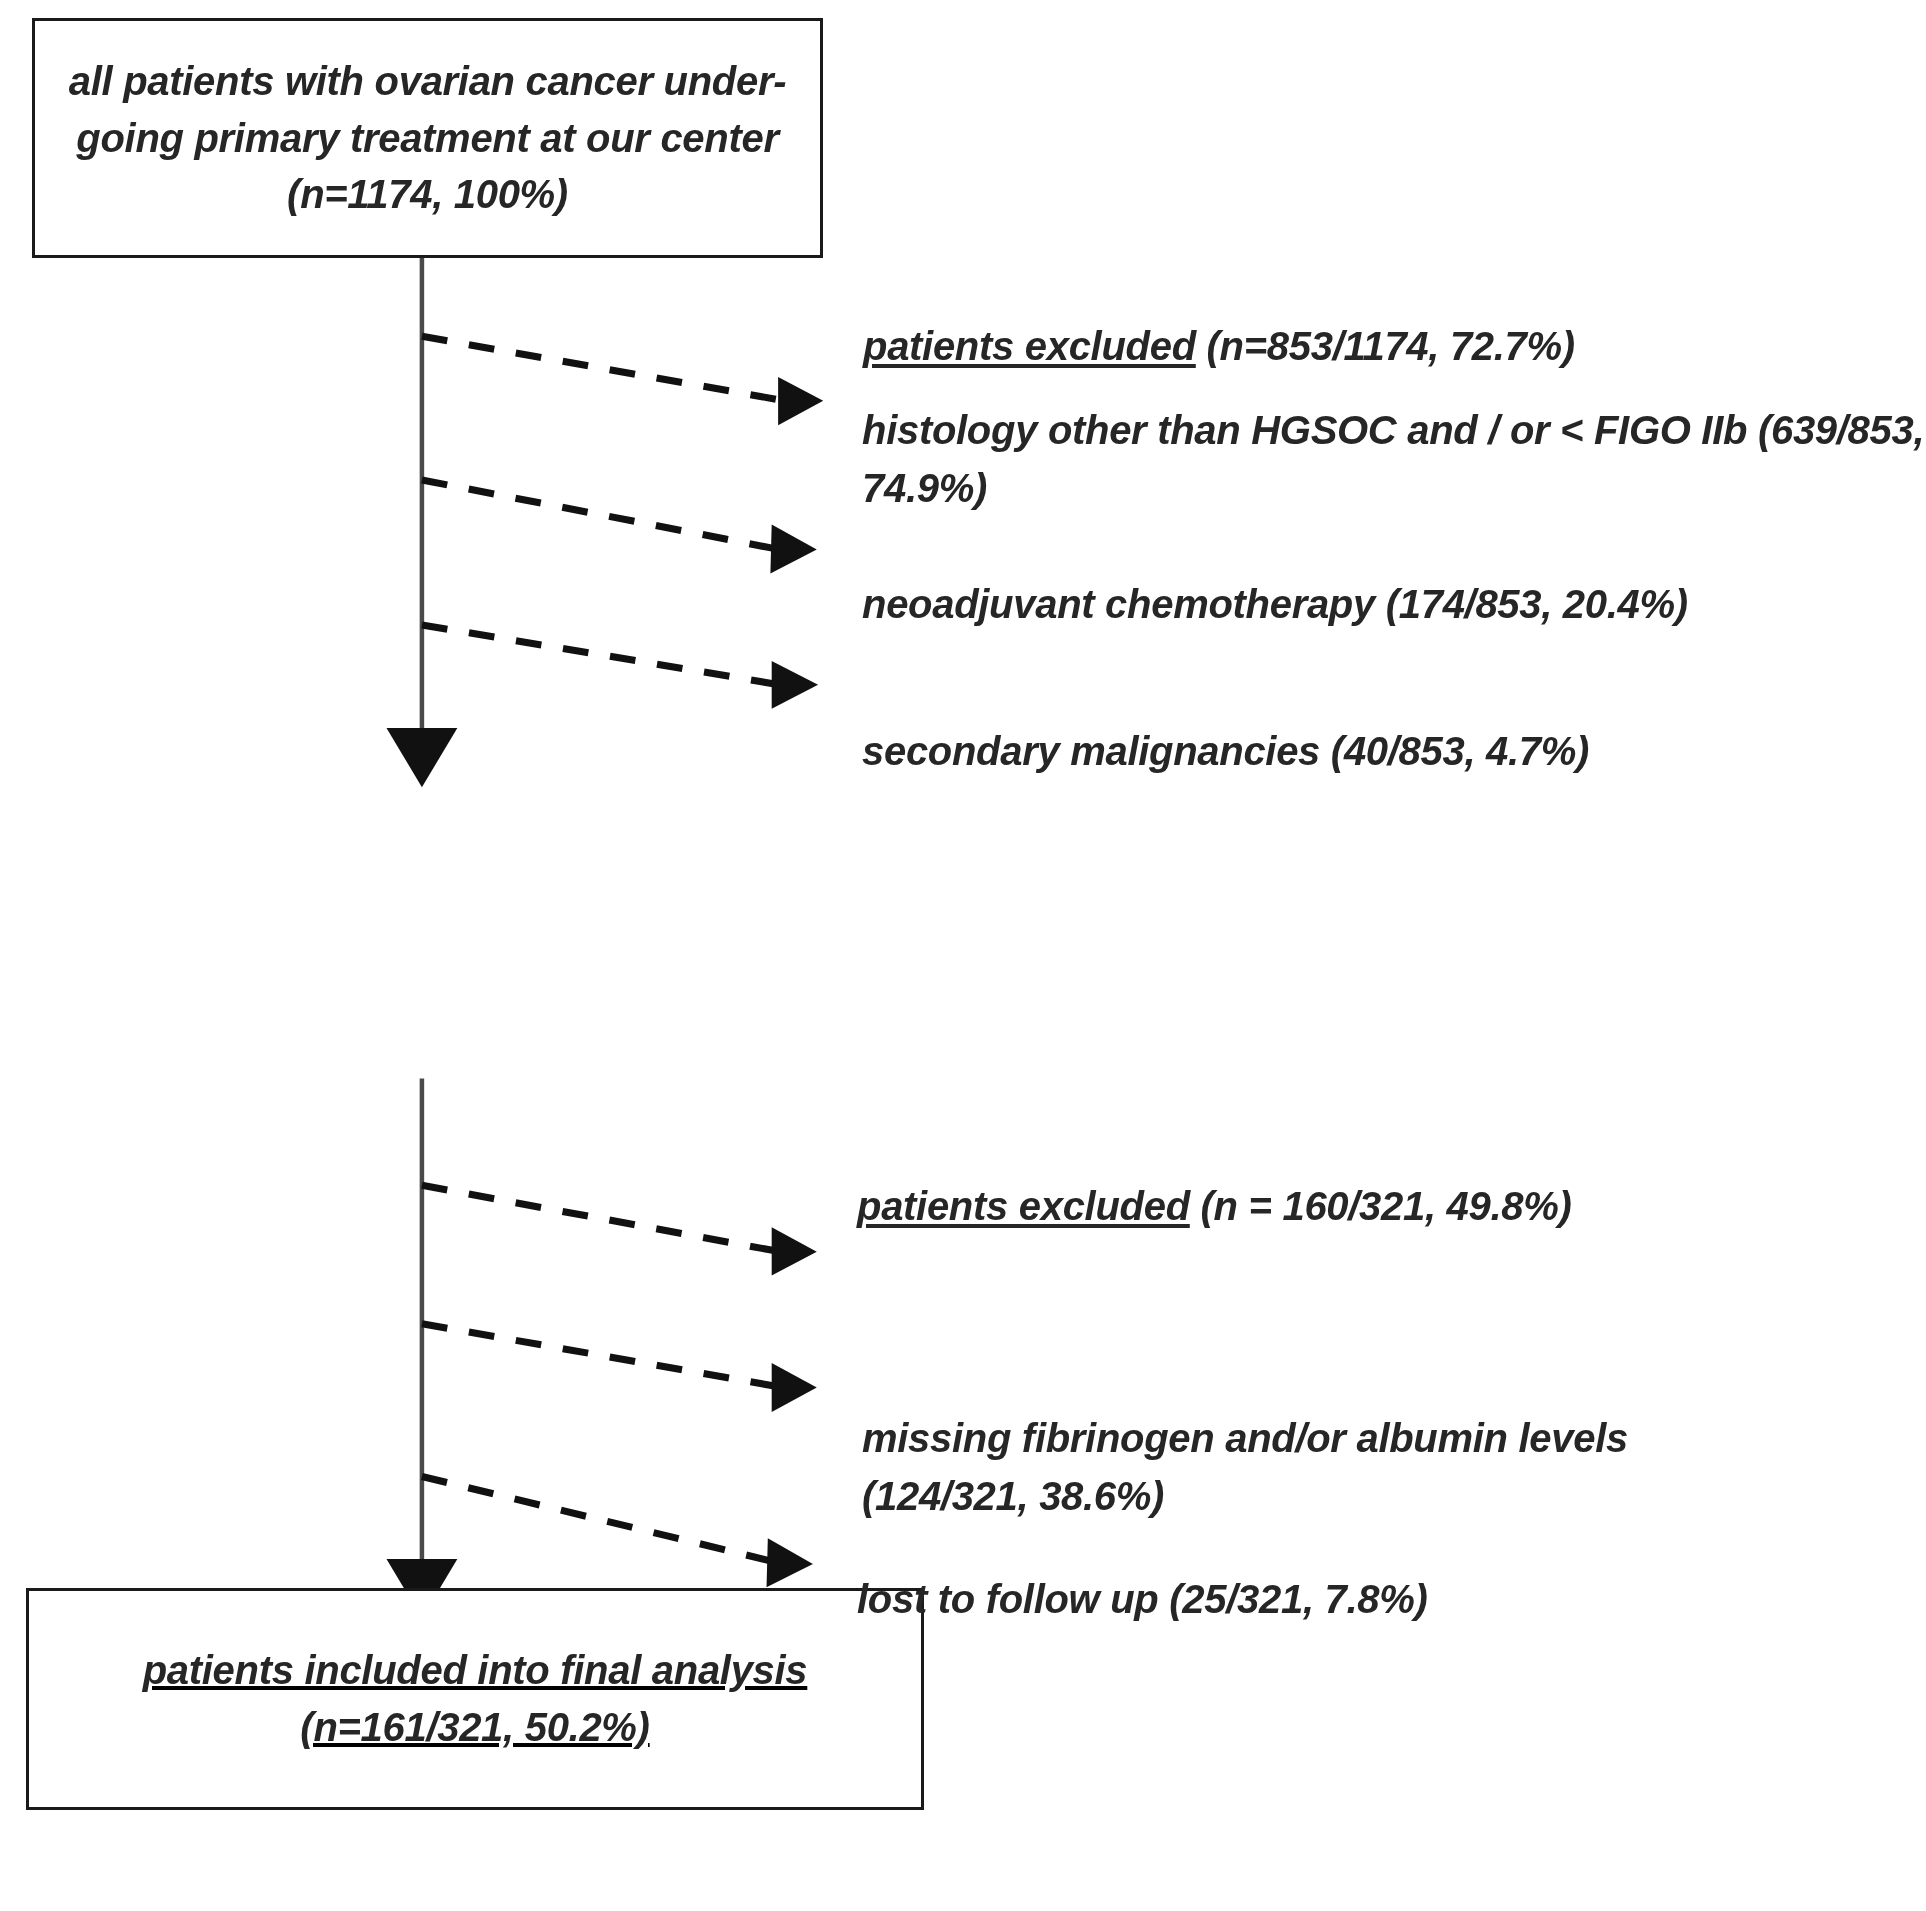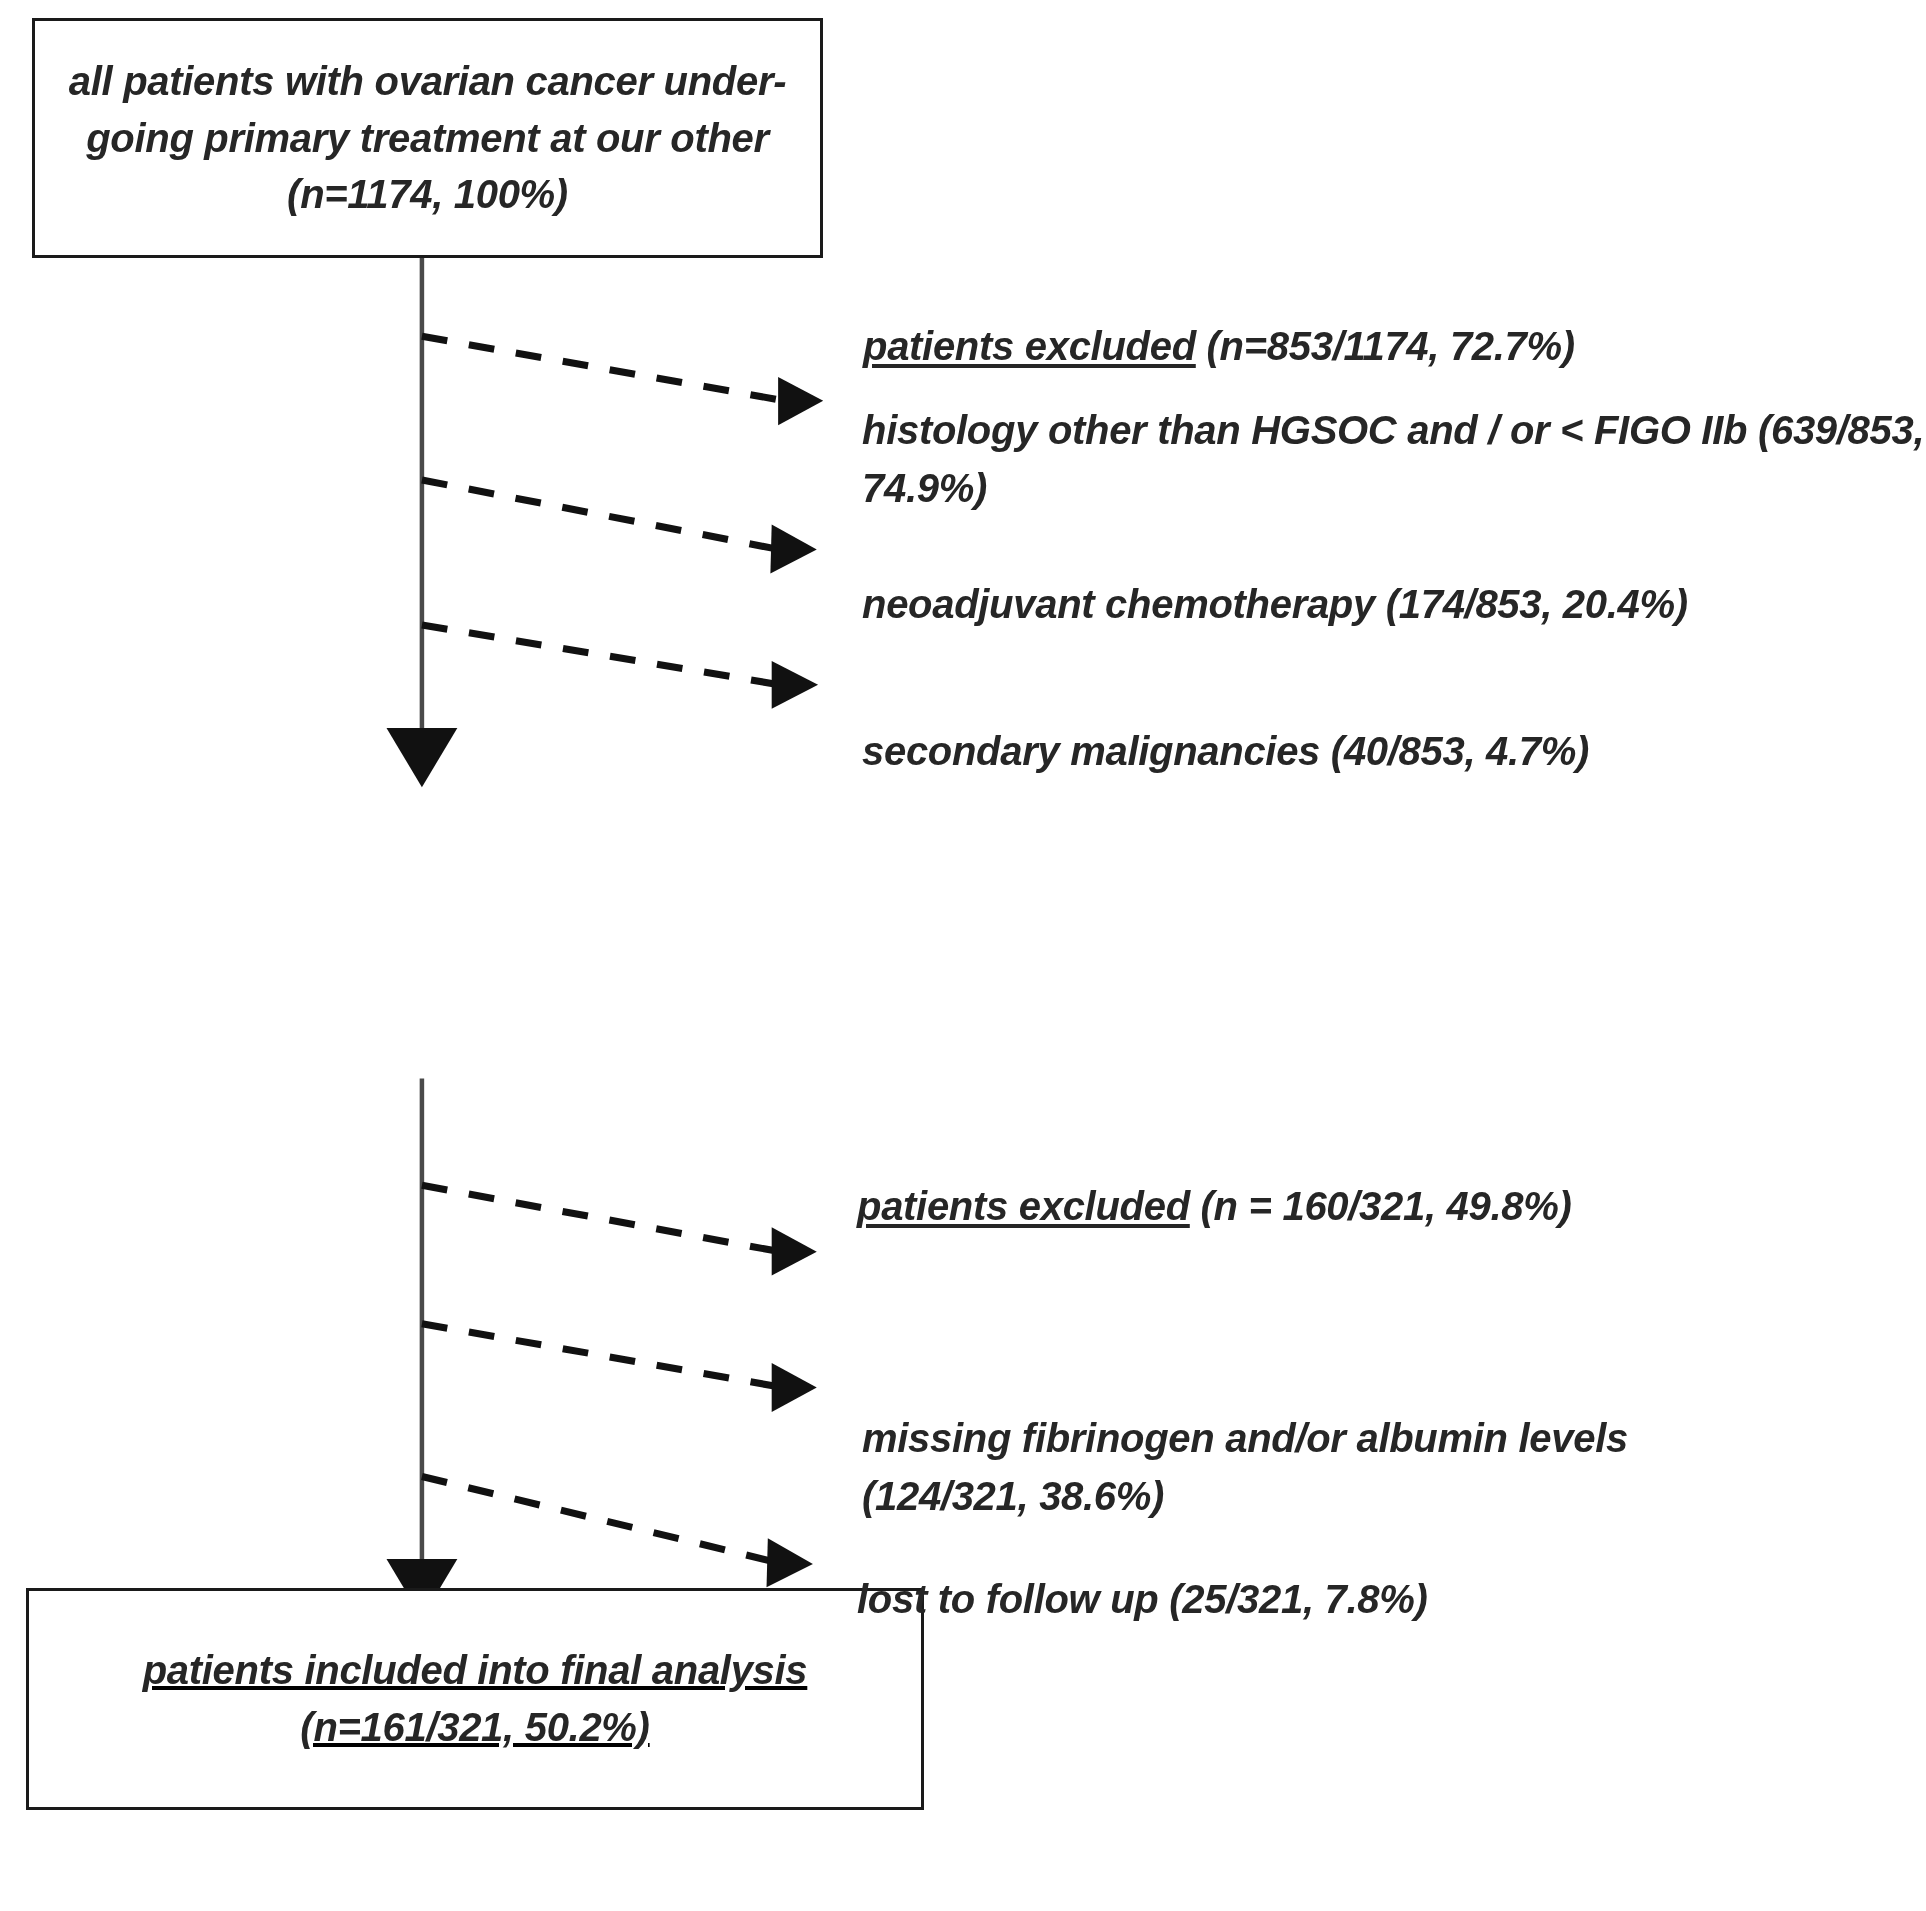--- a/index.html
+++ b/index.html
@@ -118,21 +118,21 @@
       <path d="M 1198,2116 L 1268,2154 L 1198,2192 z" fill="#111111"></path>
     </g>
     <g>
       <line x1="655" y1="2292" x2="1200" y2="2424" stroke="#111111" stroke-width="11" stroke-dasharray="40 34" stroke-linecap="butt"></line>
       <path d="M 1192,2388 L 1262,2428 L 1190,2464 z" fill="#111111"></path>
     </g>
   </svg>
 
   <div class="flow-box" id="box-primary">
     <div class="box-line">all patients with ovarian cancer under-</div>
-    <div class="box-line">going primary treatment at our other</div>
+    <div class="box-line">going primary treatment at our center</div>
     <div class="box-line">(n=1174, 100%)</div>
   </div>
 
 
   <div class="flow-box" id="box-included">
     <div class="box-line">patients included into final analysis</div>
     <div class="box-line">(n=161/321, 50.2%)</div>
   </div>
 
   <div class="note" id="note-excluded-1">

